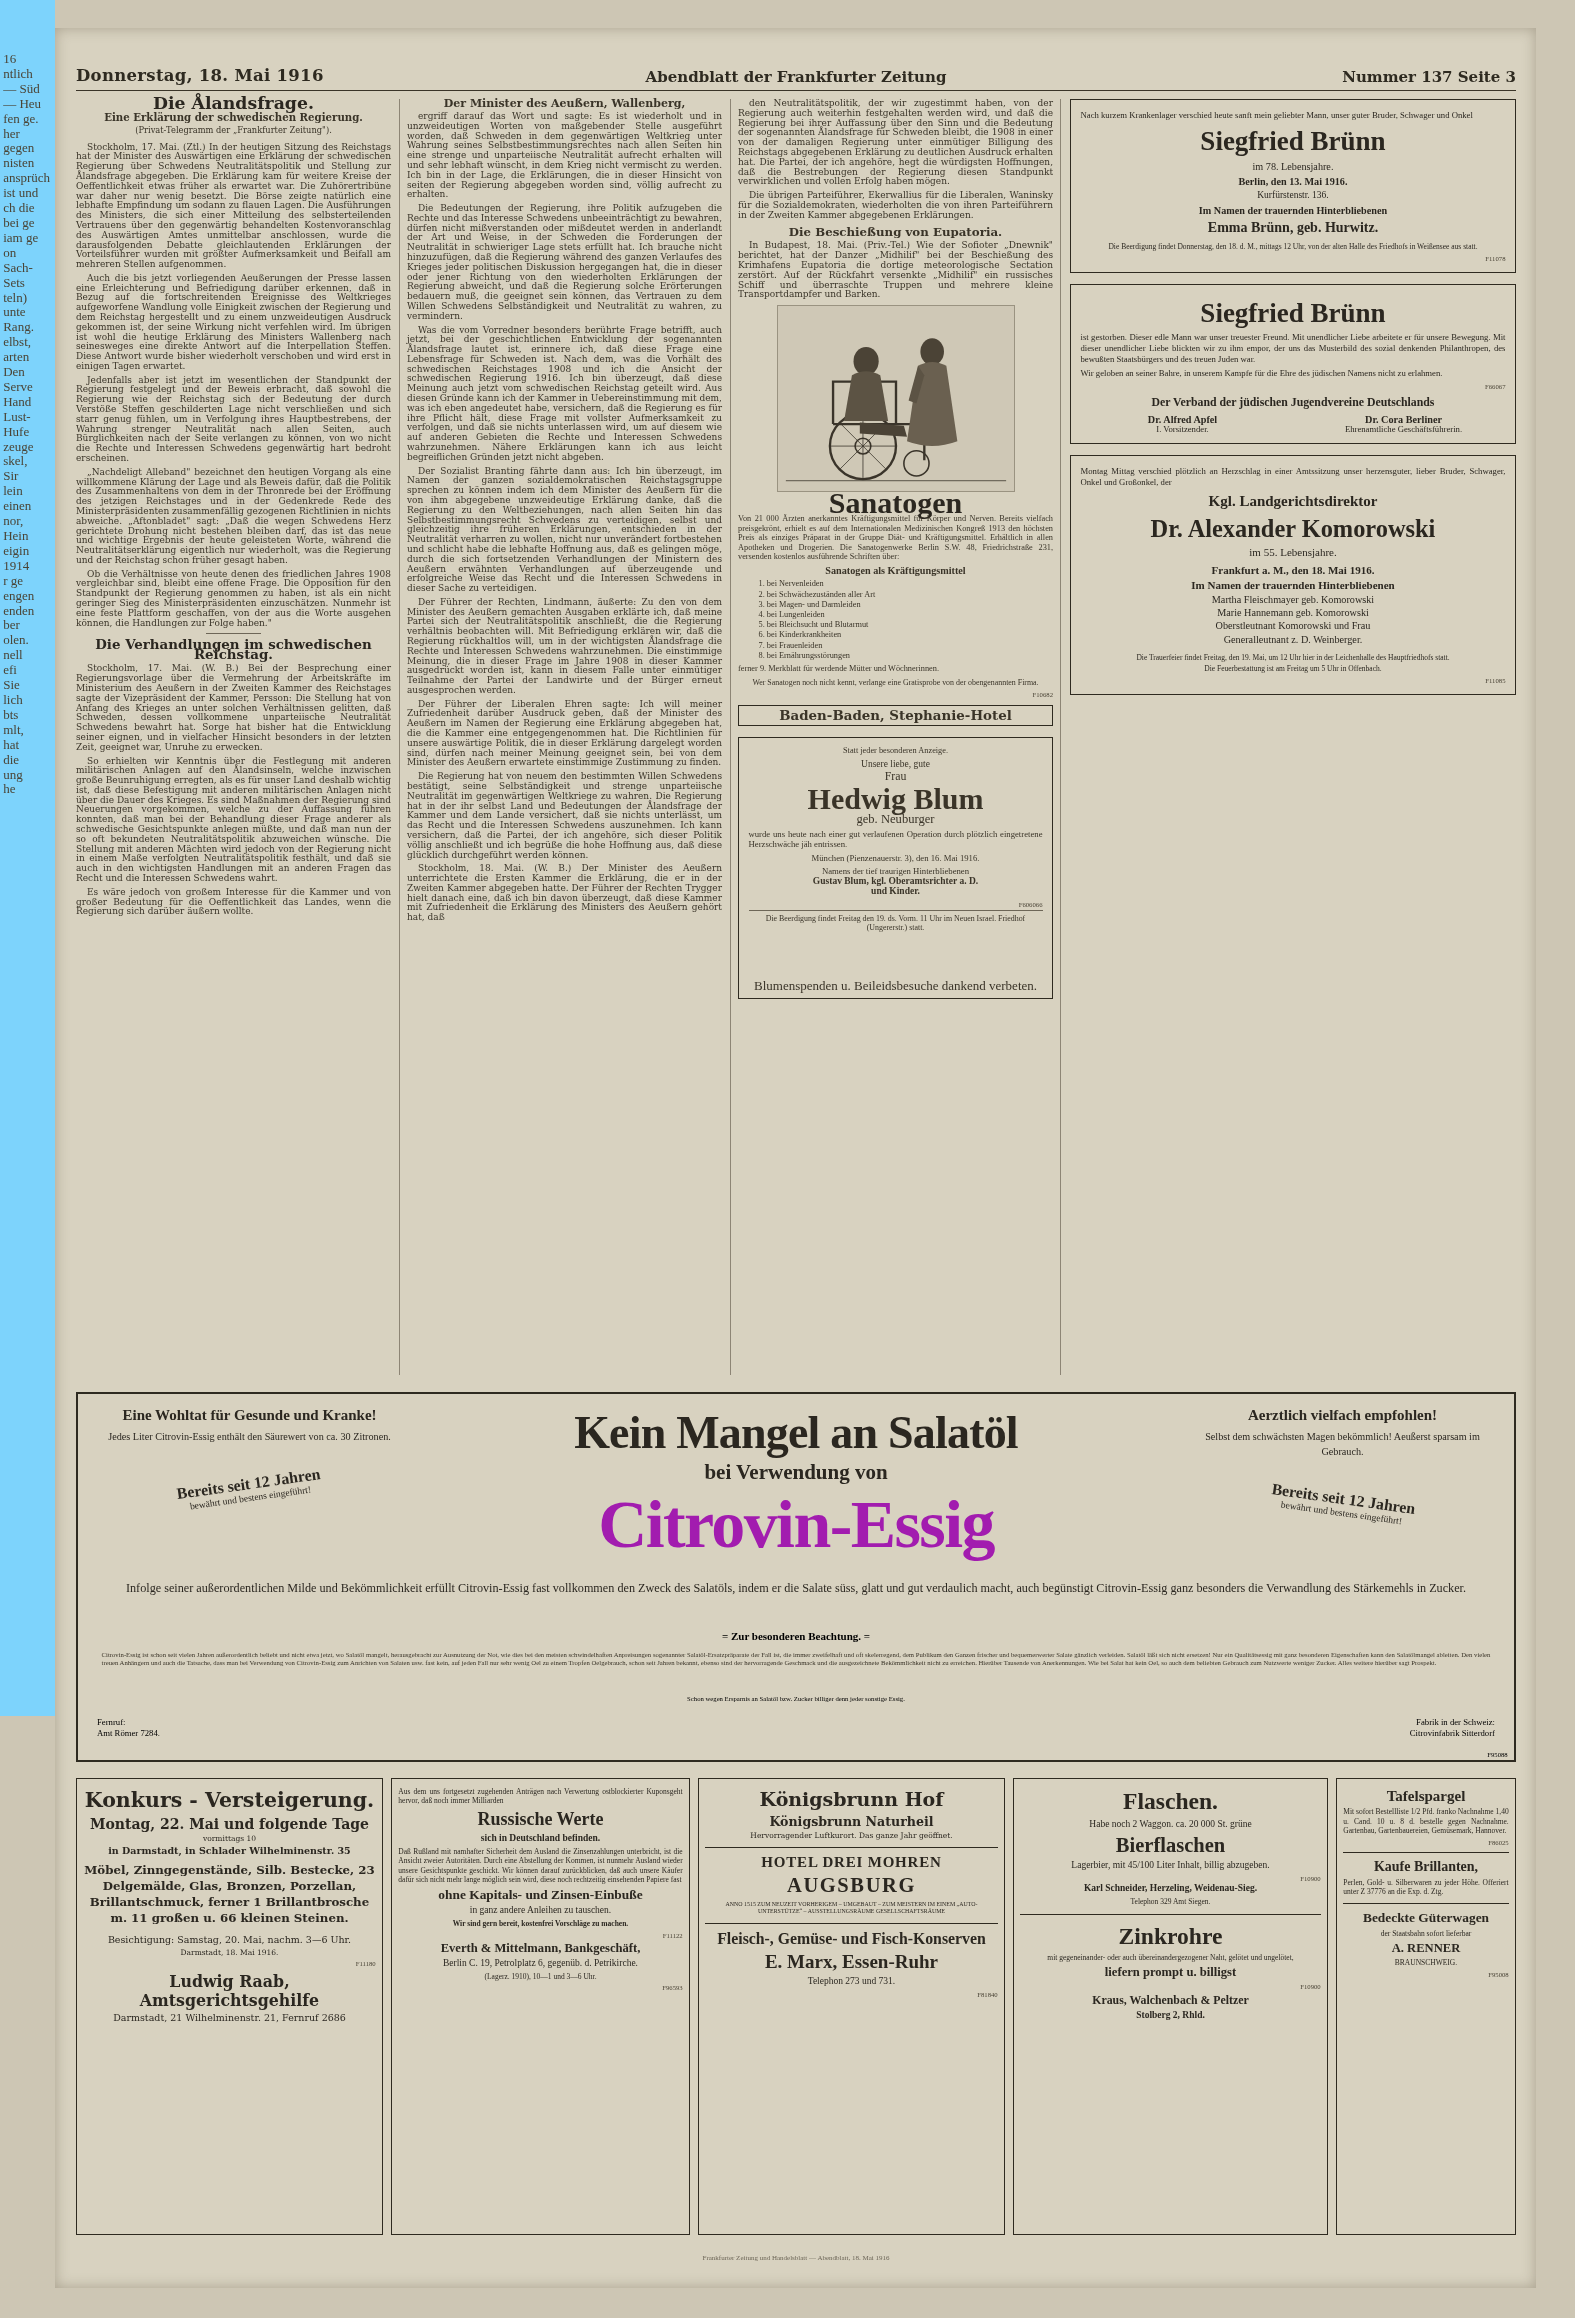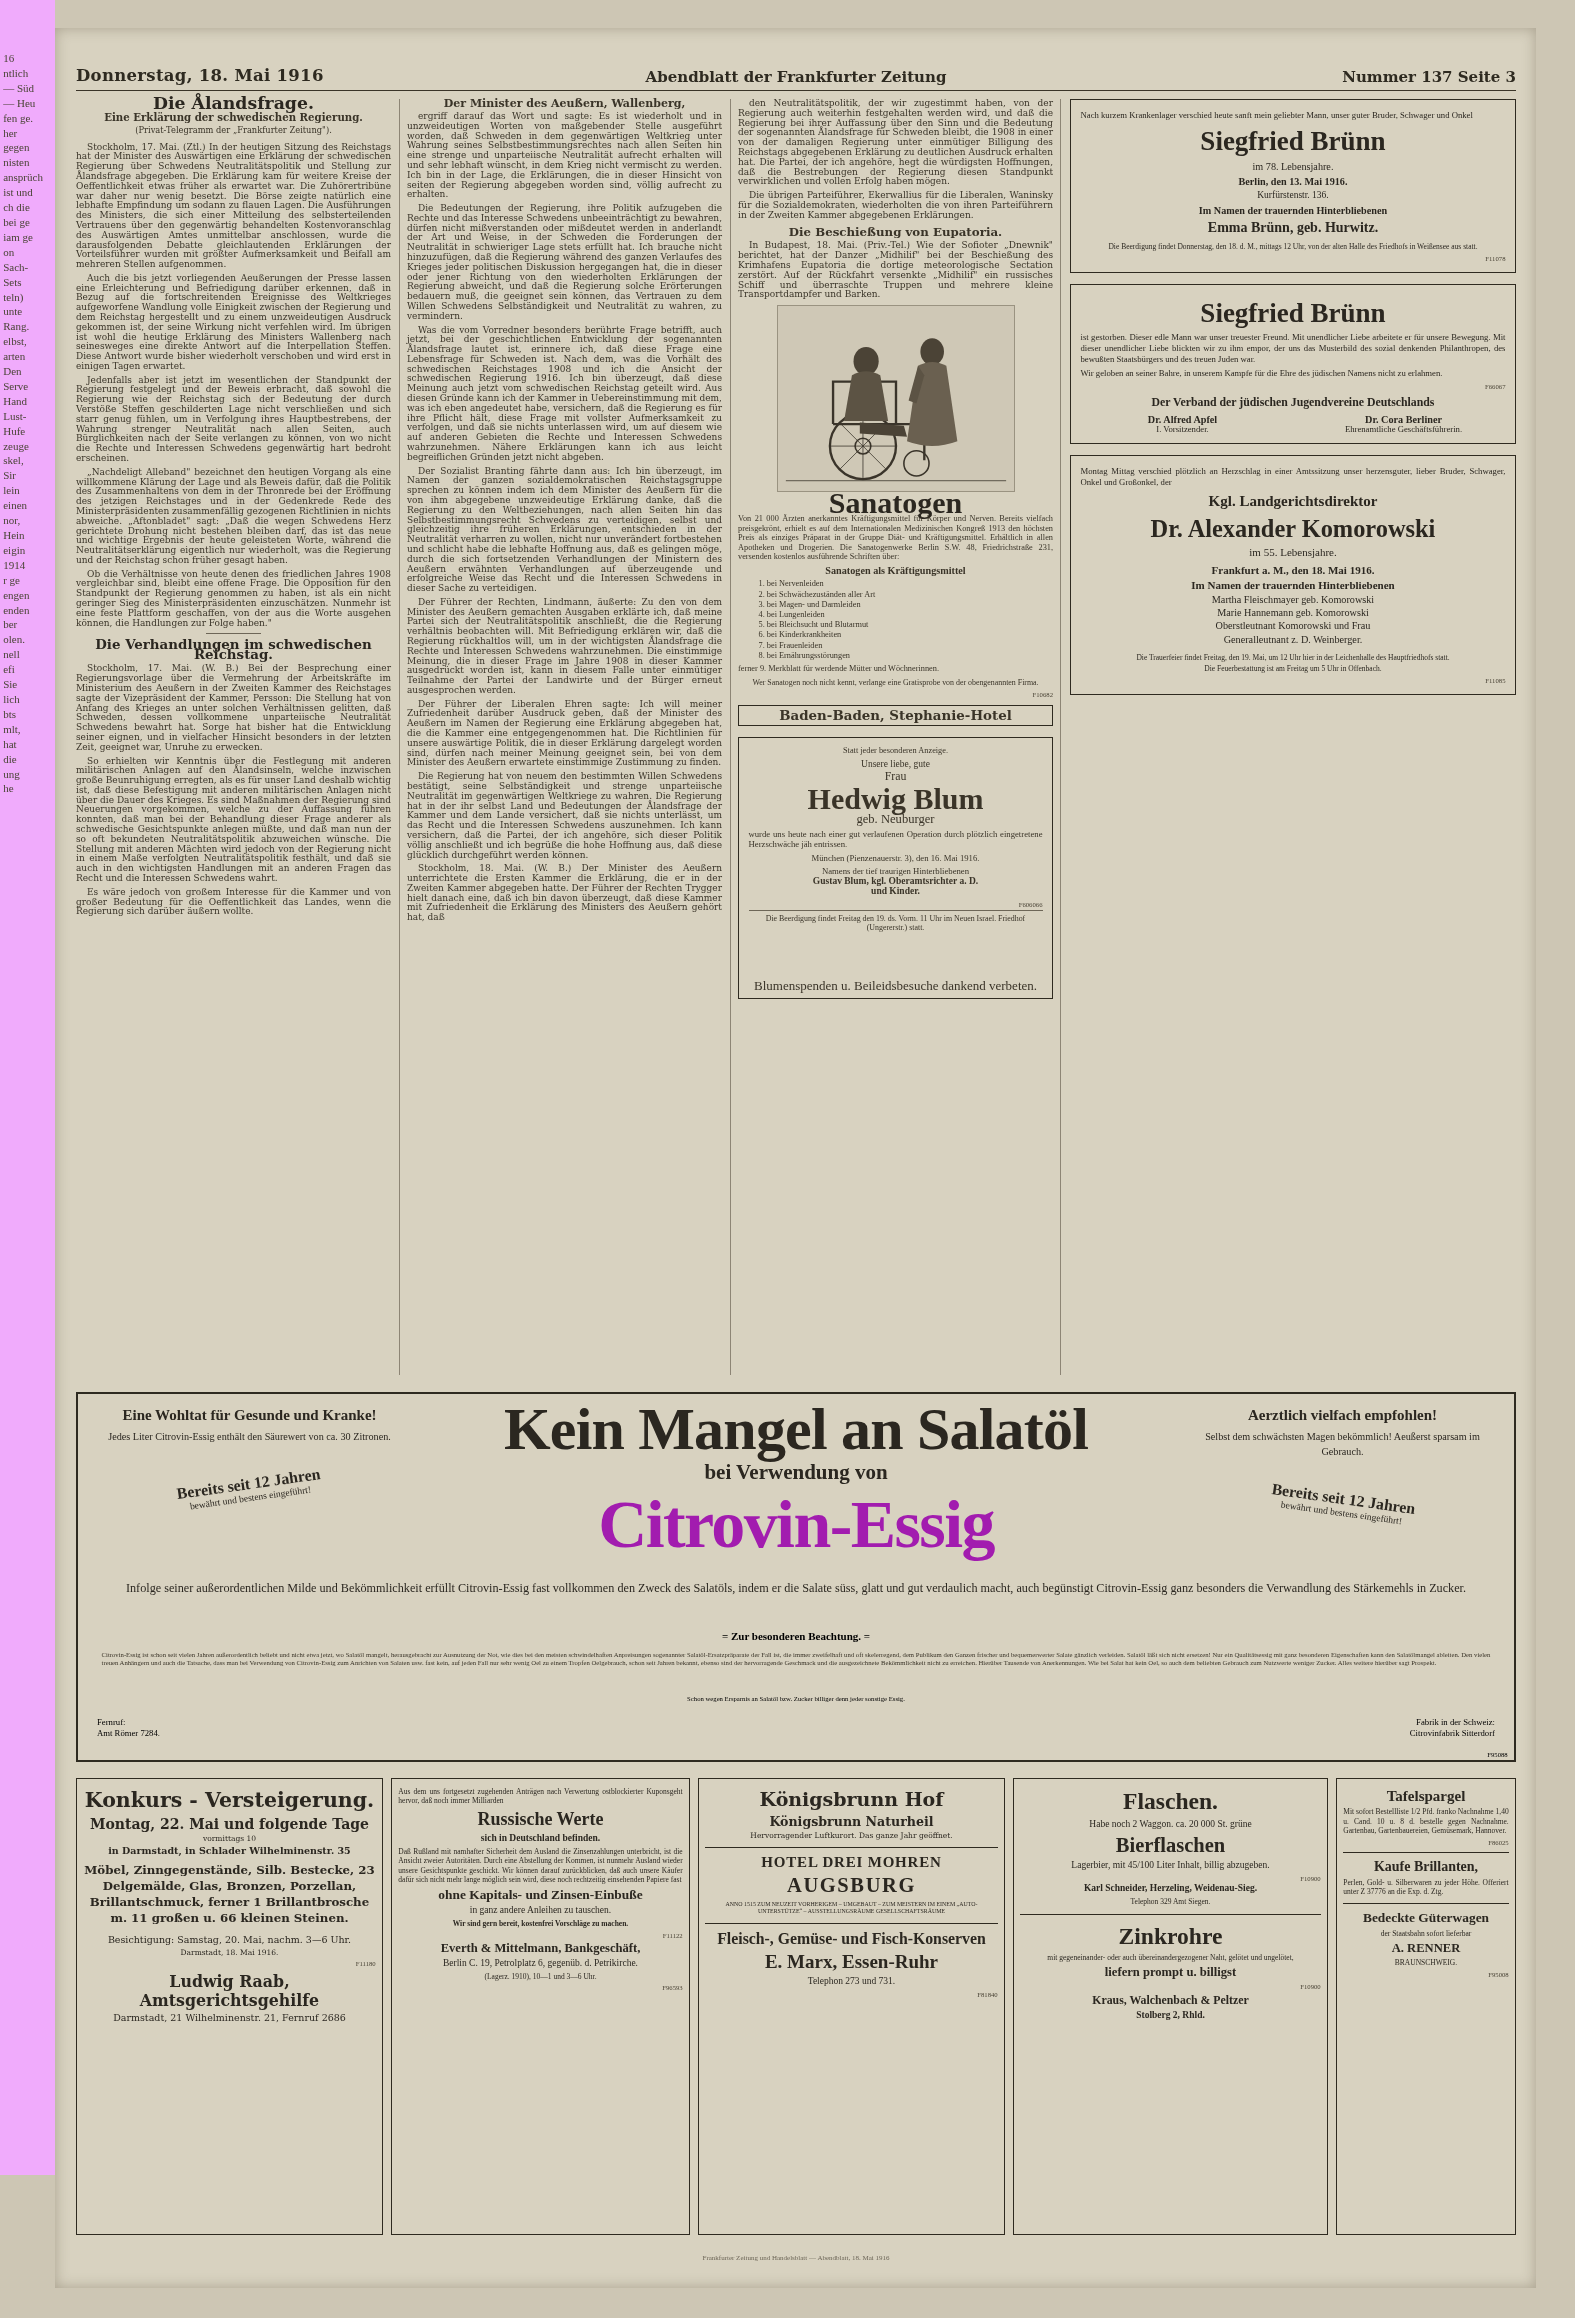--- a/index.html
+++ b/index.html
@@ -9,23 +9,23 @@
     background:#cdc6b4;
     overflow:hidden;
   }
   #sheet{
     position:absolute;left:55px;top:28px;width:1481px;height:2260px;
     background:#d8d2c0;
     box-shadow:0 0 14px rgba(80,70,50,.35) inset;
   }
   
   #scrap{
-    position:absolute;left:0;top:0;width:55px;height:2175px;
-    background:#f0abfc;
-    font-size:11px;line-height:7.9px;color:#4a4436;
+    position:absolute;left:0;top:0;width:55px;height:1716px;
+    background:#7dd3fc;
+    font-size:13px;line-height:7.9px;color:#4a4436;
     padding:55px 2.4px 0 3.2px;box-sizing:border-box;
     overflow:hidden;
     text-align:justify;
   }
   #scrap div{margin-bottom:7px;}
   .fraktur{font-family:"DejaVu Serif", serif;}
   
   .masthead{
     position:absolute;left:76px;top:66px;width:1440px;height:23.6px;
     border-bottom:1.6px solid #3a3428;
@@ -53,21 +53,21 @@
   .adbox{border:1.6px solid #2e2a20;background:#d8d2c0;margin-bottom:11px;padding:7.9px 9.5px;box-sizing:border-box;text-align:center;color:#2b2720;}
   .adbox .big{font-size:27px;font-weight:bold;line-height:30px;margin:4.7px 0;}
   .adbox .mid{font-size:12.6px;font-weight:bold;line-height:15.8px;margin:3.2px 0;}
   .adbox .sm{font-size:8.7px;line-height:11px;margin:2.4px 0;}
   .adbox .xs{font-size:7.5px;line-height:9.5px;margin:1.6px 0;}
   .adref{font-size:6.7px;text-align:right;color:#4a4436;margin-top:3.2px;}
   
   .illus{width:236px;height:185px;margin:4.7px auto 6.3px auto;background:#cfc8b6;border:0.8px solid #9a9381;position:relative;overflow:hidden;}
   
   .banner{position:absolute;left:76px;top:1392px;width:1440px;height:370px;border:2.4px solid #2e2a20;background:#d8d2c0;box-sizing:border-box;}
-  .ban-title{position:absolute;left:0;right:0;top:1px;text-align:center;font-size:60px;font-weight:bold;color:#2b2720;letter-spacing:-0.8px;}
+  .ban-title{position:absolute;left:0;right:0;top:12px;text-align:center;font-size:46px;font-weight:bold;color:#2b2720;letter-spacing:-0.8px;}
   .ban-sub{position:absolute;left:0;right:0;top:66px;text-align:center;font-size:21px;font-weight:bold;color:#2b2720;}
   .ban-brand{position:absolute;left:0;right:0;top:91px;text-align:center;font-size:68px;font-weight:bold;color:#a21caf;letter-spacing:-1.6px;}
   .ban-left{position:absolute;left:14px;top:14px;width:315px;text-align:center;font-size:10.2px;line-height:15px;color:#2b2720;}
   .ban-right{position:absolute;right:14px;top:14px;width:315px;text-align:center;font-size:10.2px;line-height:15px;color:#2b2720;}
   .ban-left .hl,.ban-right .hl{font-size:15px;font-weight:bold;display:block;margin-bottom:6.3px;}
   .ribbon{position:absolute;font-size:15.8px;font-weight:bold;color:#2b2720;}
   .ribbon small{display:block;font-size:9.5px;font-weight:normal;}
   .ban-para{position:absolute;left:31.5px;right:31.5px;top:186px;text-align:center;font-size:12.2px;line-height:16.5px;color:#2b2720;}
   .ban-note{position:absolute;left:0;right:0;top:236px;text-align:center;font-size:11px;font-weight:bold;}
   .ban-fine{position:absolute;left:23.6px;right:23.6px;top:257px;font-size:6.7px;line-height:8.3px;text-align:justify;color:#3a3428;}

